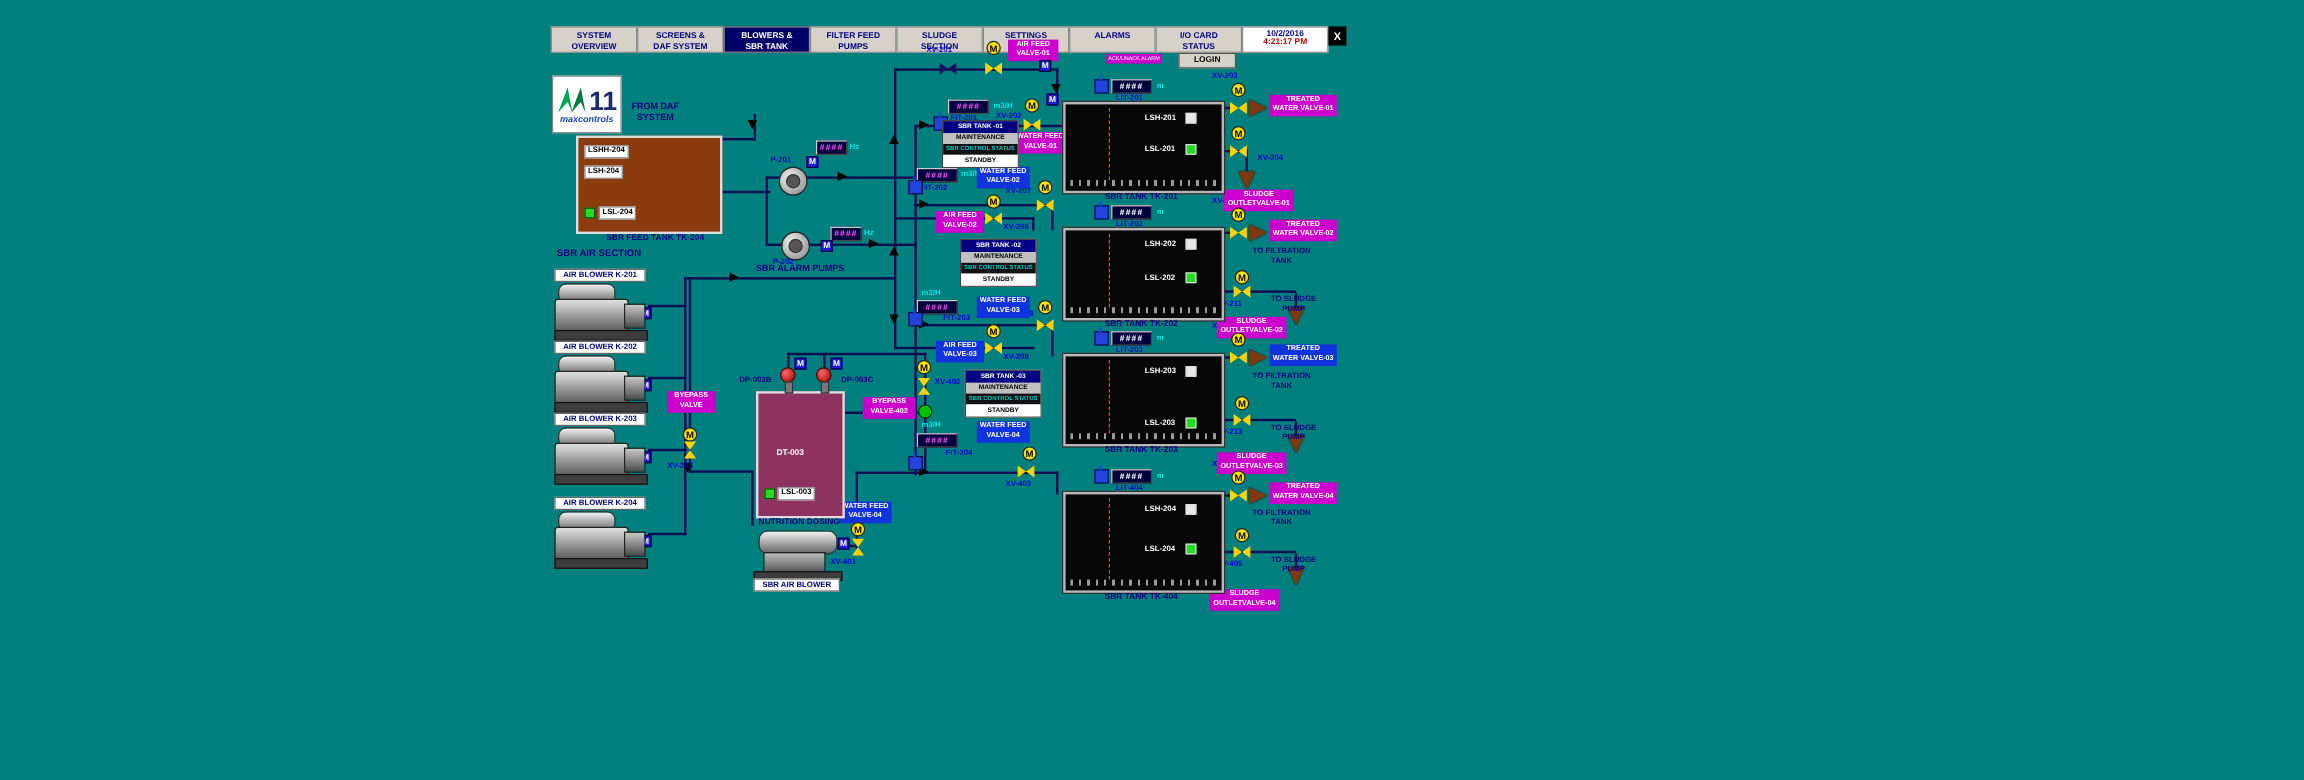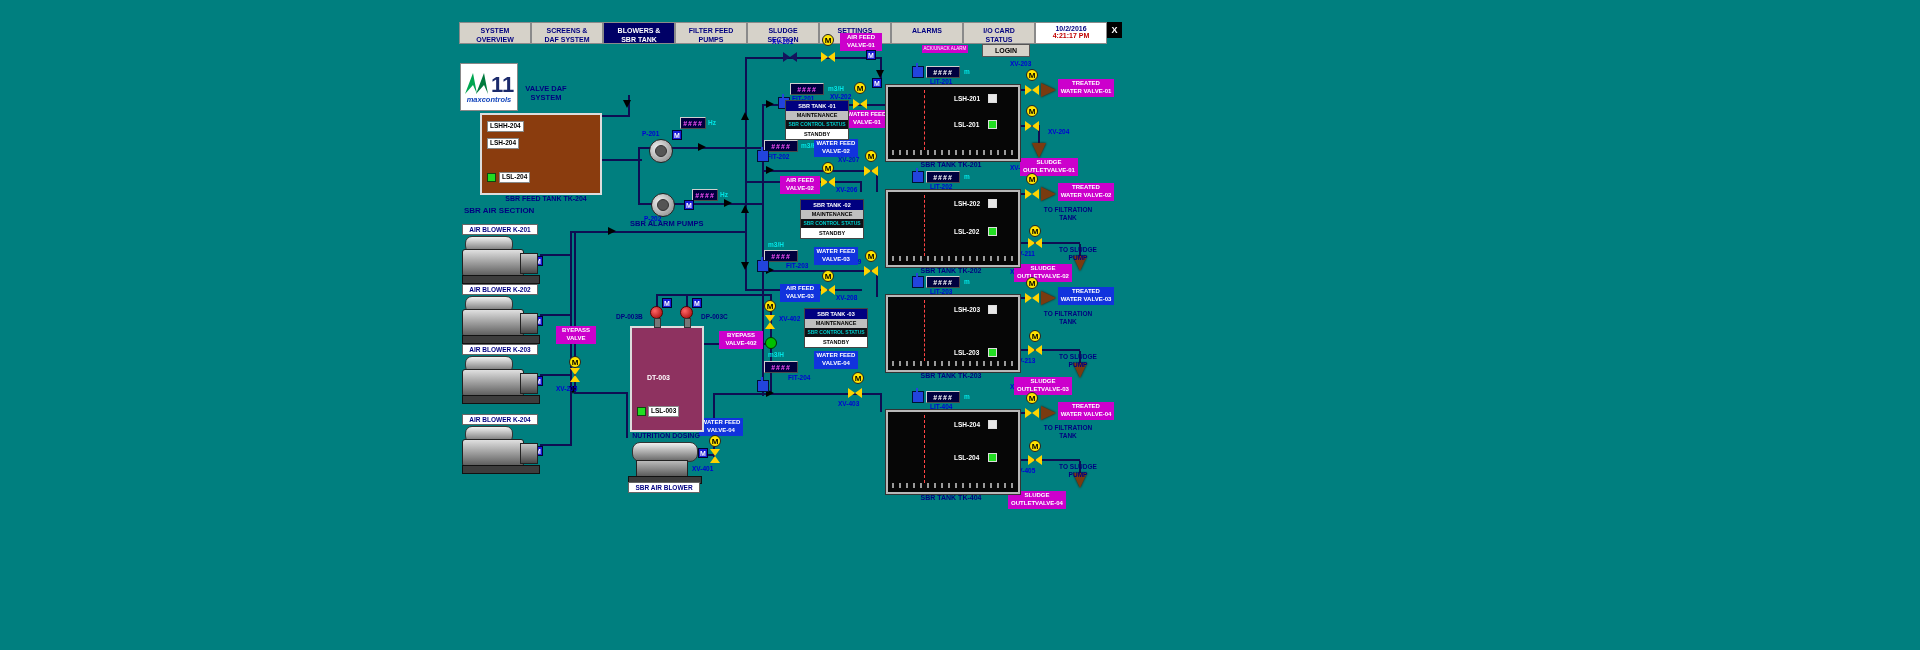--- a/index.html
+++ b/index.html
@@ -186,21 +186,21 @@
     <div class="arr" style="left: 876px; top: 70px; border-left: 4px solid transparent; border-right: 4px solid transparent; border-top: 8px solid rgb(0, 0, 0);"></div>
     <div class="fat" style="left: 1041px; top: 83px; border-top: 7px solid transparent; border-bottom: 7px solid transparent; border-left: 15px solid rgb(122, 59, 16);"></div>
     <div class="fat" style="left: 1041px; top: 187px; border-top: 7px solid transparent; border-bottom: 7px solid transparent; border-left: 15px solid rgb(122, 59, 16);"></div>
     <div class="fat" style="left: 1041px; top: 291px; border-top: 7px solid transparent; border-bottom: 7px solid transparent; border-left: 15px solid rgb(122, 59, 16);"></div>
     <div class="fat" style="left: 1041px; top: 406px; border-top: 7px solid transparent; border-bottom: 7px solid transparent; border-left: 15px solid rgb(122, 59, 16);"></div>
     <div class="fat" style="left: 1032px; top: 143px; border-left: 7px solid transparent; border-right: 7px solid transparent; border-top: 15px solid rgb(122, 59, 16);"></div>
     <div class="fat" style="left: 1073px; top: 256px; border-left: 7px solid transparent; border-right: 7px solid transparent; border-top: 15px solid rgb(122, 59, 16);"></div>
     <div class="fat" style="left: 1073px; top: 363px; border-left: 7px solid transparent; border-right: 7px solid transparent; border-top: 15px solid rgb(122, 59, 16);"></div>
     <div class="fat" style="left: 1073px; top: 473px; border-left: 7px solid transparent; border-right: 7px solid transparent; border-top: 15px solid rgb(122, 59, 16);"></div>
     <div class="txt" style="left: 464px; top: 206px; font-size: 8px;">SBR AIR SECTION</div>
-    <div class="txt" style="left: 520px; top: 85px; font-size: 7.5px; width: 52px; text-align: center;">VALVE DAF
+    <div class="txt" style="left: 520px; top: 85px; font-size: 7.5px; width: 52px; text-align: center;">FROM DAF
 SYSTEM</div>
     <div class="txt" style="left: 630px; top: 220px; font-size: 7.5px;">SBR ALARM PUMPS</div>
     <div class="txt" style="left: 616px; top: 313px; font-size: 6.5px;">DP-003B</div>
     <div class="txt" style="left: 701px; top: 313px; font-size: 6.5px;">DP-003C</div>
     <div class="txt" style="left: 1036px; top: 206px; font-size: 6.5px; width: 64px; text-align: center;">TO FILTRATION
 TANK</div>
     <div class="txt" style="left: 1036px; top: 310px; font-size: 6.5px; width: 64px; text-align: center;">TO FILTRATION
 TANK</div>
     <div class="txt" style="left: 1036px; top: 424px; font-size: 6.5px; width: 64px; text-align: center;">TO FILTRATION
 TANK</div>

